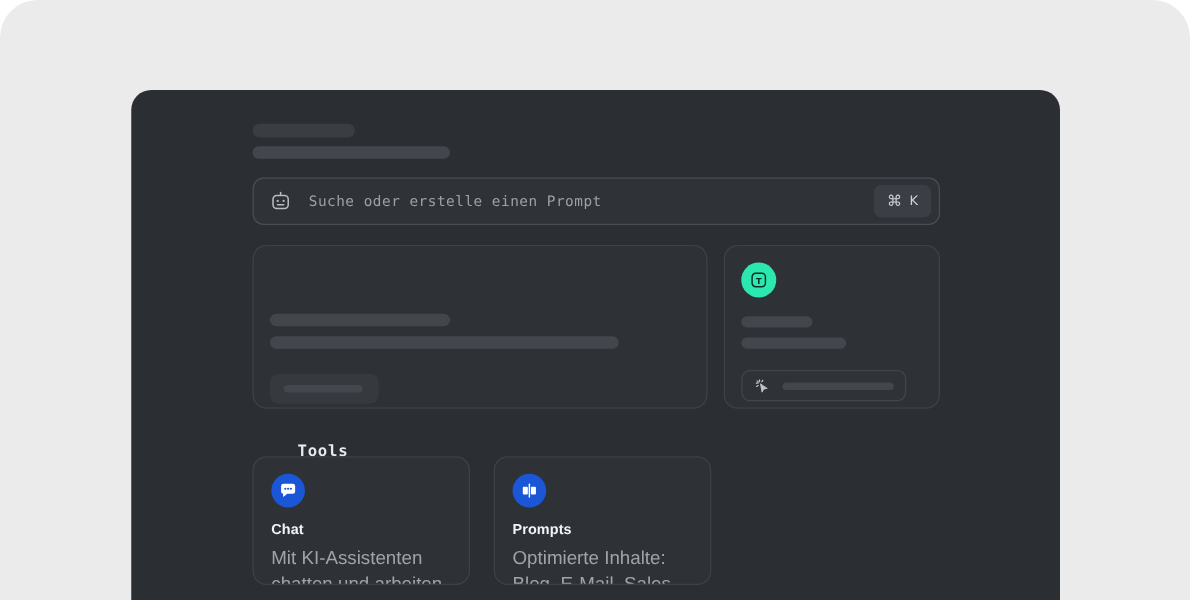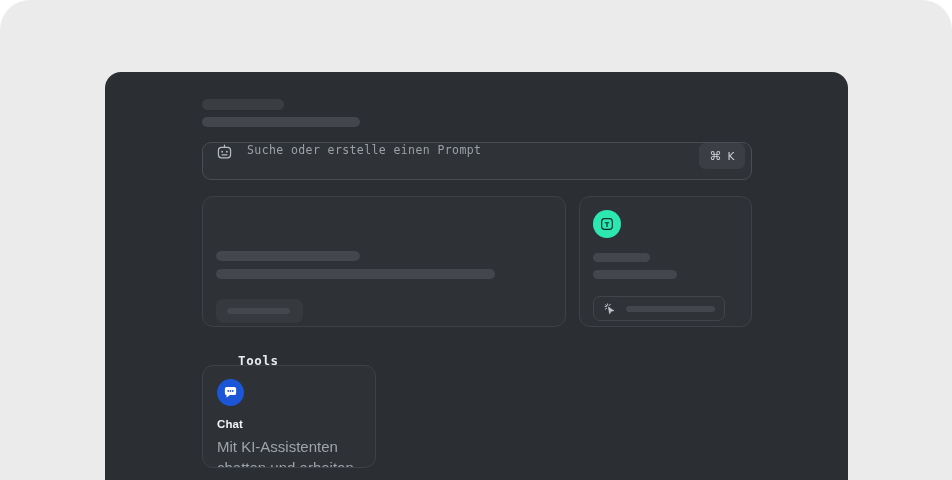--- a/index.html
+++ b/index.html
@@ -57,20 +57,21 @@
   .search-bar {
     position: absolute;
     left: 97px;
     top: 70px;
     width: 550px;
     height: 38px;
     background: #2f3236;
     border: 1px solid #4a4e54;
     border-radius: 9px;
     display: flex;
+    align-items: center;
     padding: 0 6px 0 12px;
   }
   .bot-icon {
     width: 19px; height: 19px;
     flex: 0 0 auto;
     display: flex; align-items: center; justify-content: center;
   }
   .bot-icon svg { display: block; }
   .search-placeholder {
     flex: 1 1 auto;
@@ -338,18 +339,29 @@
             <path d="M2 4.1a2 2 0 0 1 2-2h8a2 2 0 0 1 2 2v4.6a2 2 0 0 1-2 2H7.3L4.4 13.1a0.42 0.42 0 0 1-0.68-0.33V10.7H4a2 2 0 0 1-2-2z"></path>
             <circle cx="5.6" cy="6.4" r="0.95" fill="#1a56d6"></circle>
             <circle cx="8" cy="6.4" r="0.95" fill="#1a56d6"></circle>
             <circle cx="10.4" cy="6.4" r="0.95" fill="#1a56d6"></circle>
           </svg>
         </div>
         <div class="tool-title">Chat</div>
         <div class="tool-desc">Mit KI-Assistenten chatten und arbeiten.</div>
       </div>
 
+      <div class="tool-card">
+        <div class="tool-icon">
+          <svg width="15" height="15" viewBox="0 0 16 16" fill="none" stroke="#ffffff" stroke-width="1.25" stroke-linecap="round">
+            <rect x="2.4" y="4.6" width="4.3" height="6.8" rx="0.9" fill="#ffffff" stroke="none"></rect>
+            <rect x="9.3" y="4.6" width="4.3" height="6.8" rx="0.9" fill="#ffffff" stroke="none"></rect>
+            <path d="M8 2.6v10.8"></path>
+          </svg>
+        </div>
+        <div class="tool-title">Prompts</div>
+        <div class="tool-desc">Optimierte Inhalte: Blog, E-Mail, Sales – per KI.</div>
+      </div>
 
 
     </div>
 
   </div>
 </div>
 
 </body></html>

